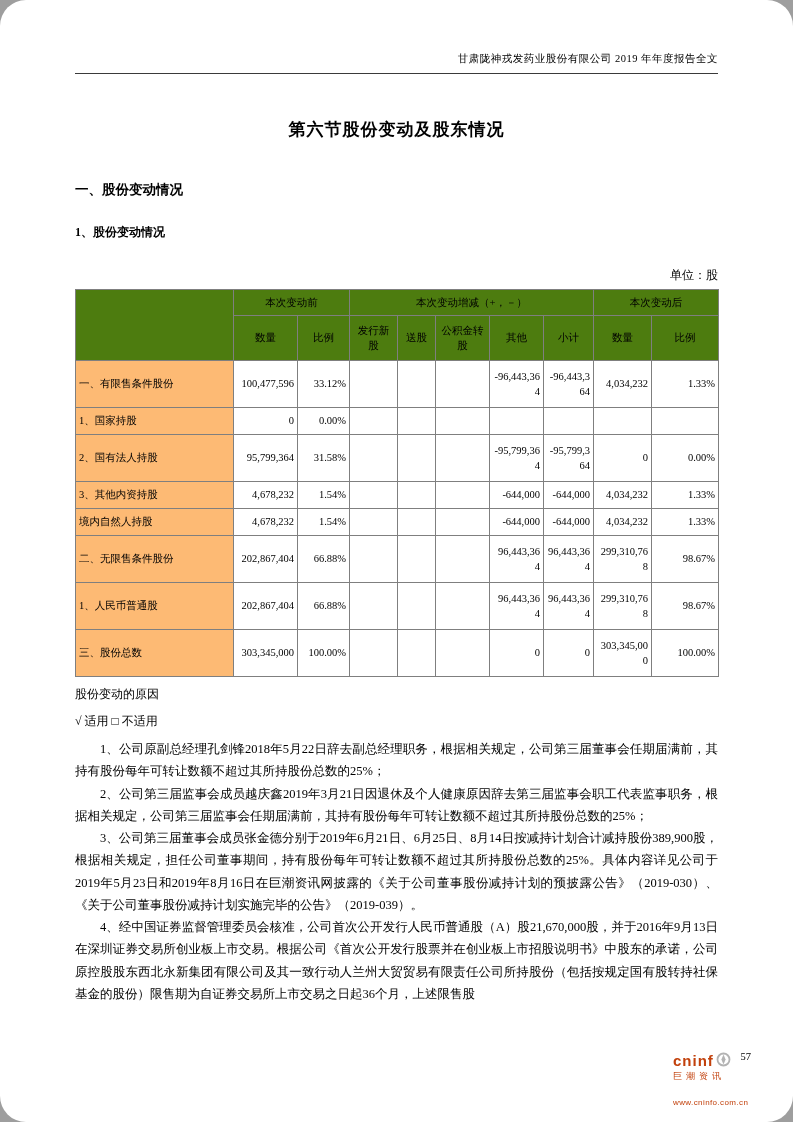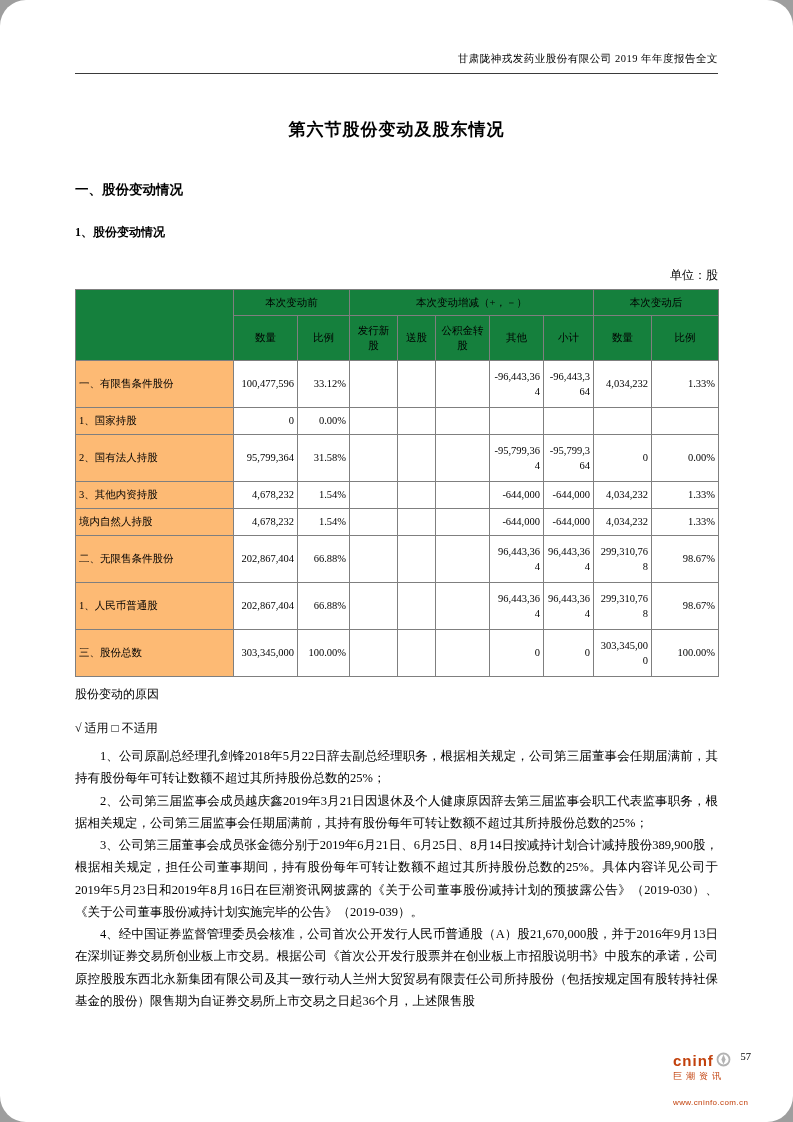--- a/index.html
+++ b/index.html
@@ -50,30 +50,30 @@
     table-layout:fixed;
     border-collapse:collapse;
     font-size:10.5px;
   }
   table.share-table td {
     border:1px solid #7f7f7f;
     padding:1px 3px;
     vertical-align:middle;
     line-height:1.45;
   }
-  .hd { background:#15803d; text-align:center; }
+  .hd { background:#4d7c0f; text-align:center; }
   .lab { background:#fdba74; text-align:left; padding-left:5px; }
   .lab.indent { }
   .num { text-align:right; word-break:break-all; }
   tr.tall { height:47px; }
   tr.short { height:27px; }
   tr.hrow1 { height:26px; }
   tr.hrow2 { height:45px; }
   .reason-heading { margin-top:9px; font-size:12px; }
-  .applicability { margin-top:17px; font-size:12px; }
+  .applicability { margin-top:10px; font-size:12px; }
   .paras { margin-top:8px; }
   .paras p {
     font-size:12.5px;
     line-height:1.78;
     text-indent:2em;
     text-align:justify;
   }
   .page-number {
     position:absolute;
     right:42px; bottom:60px;

